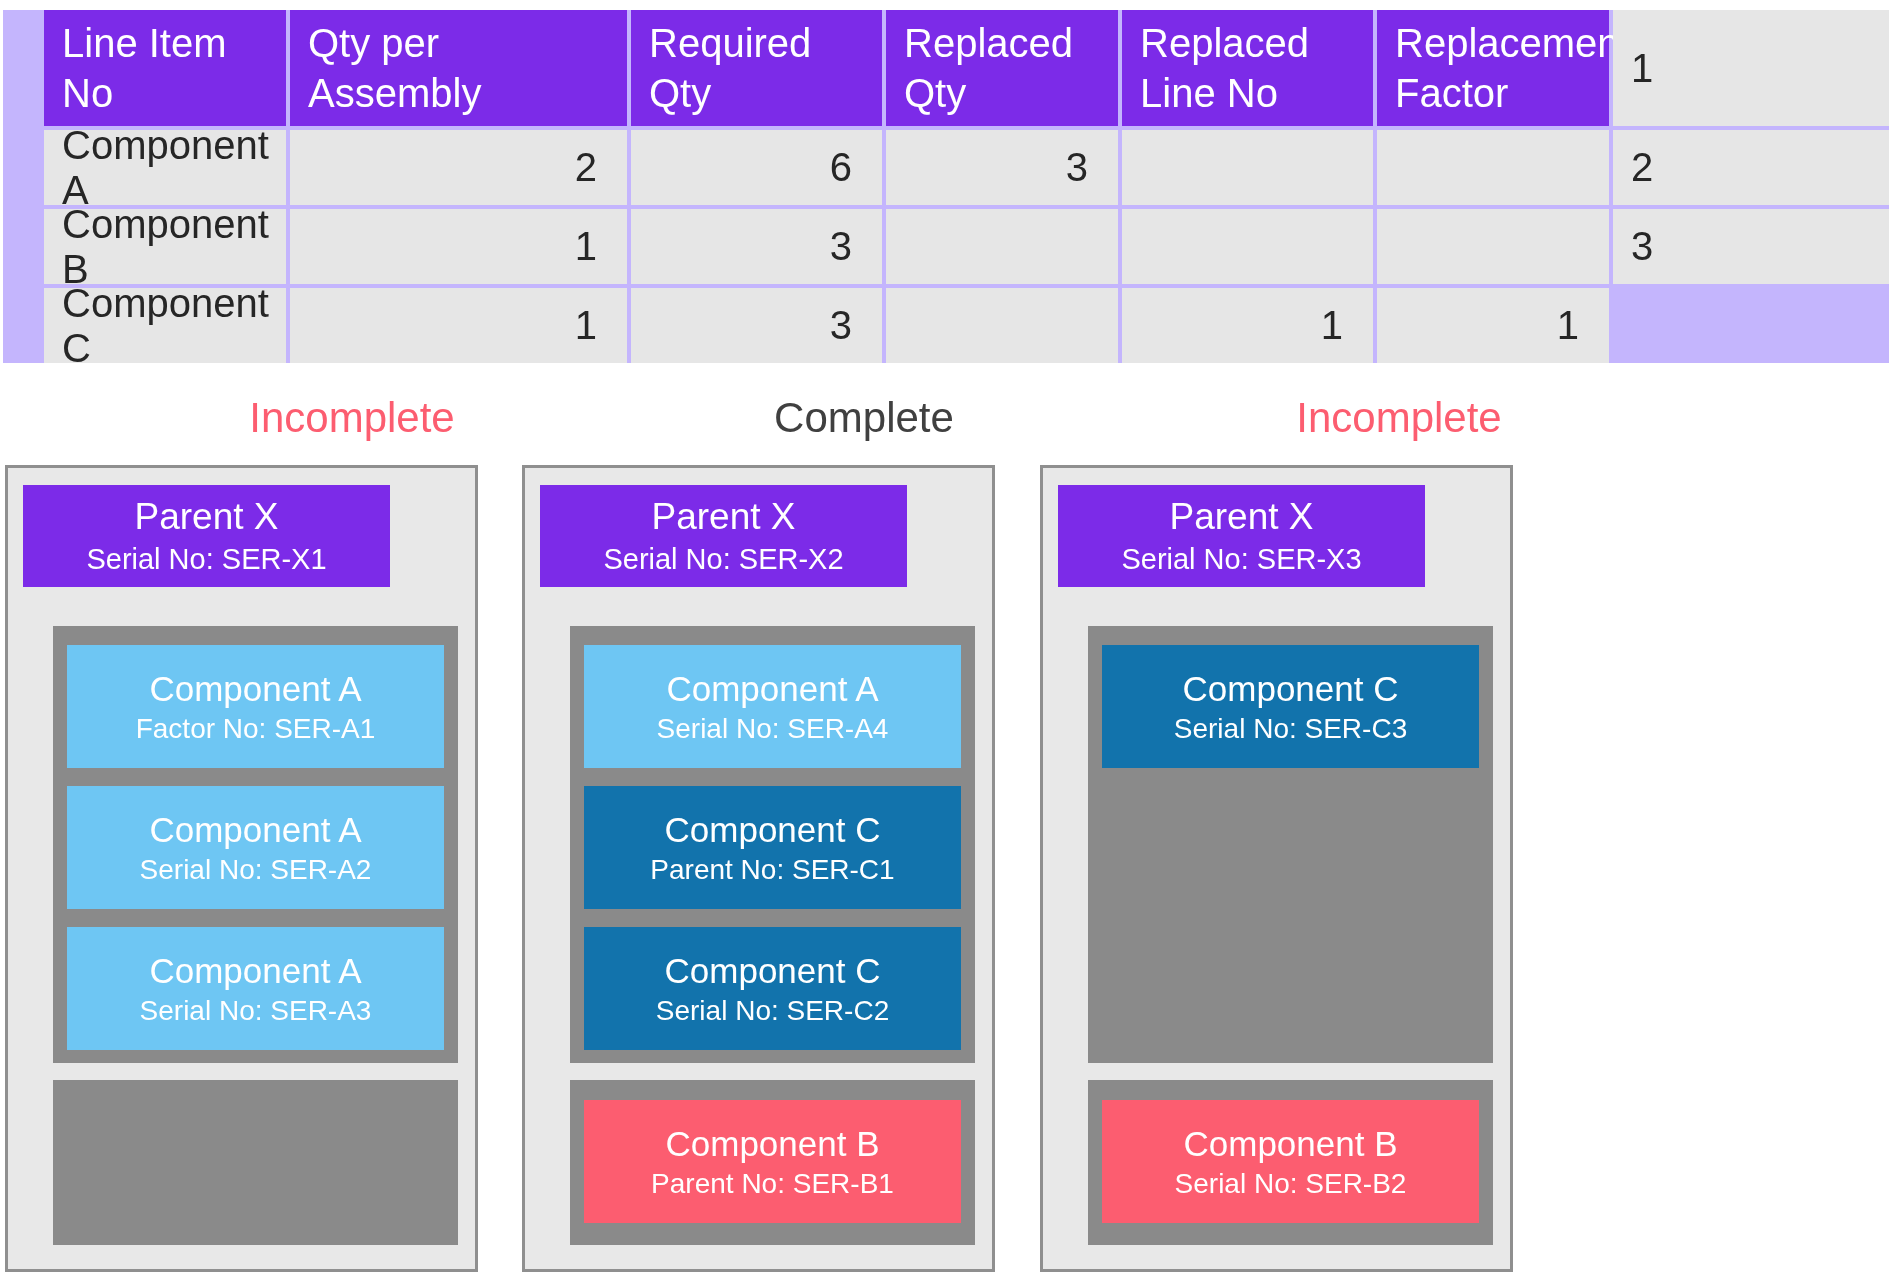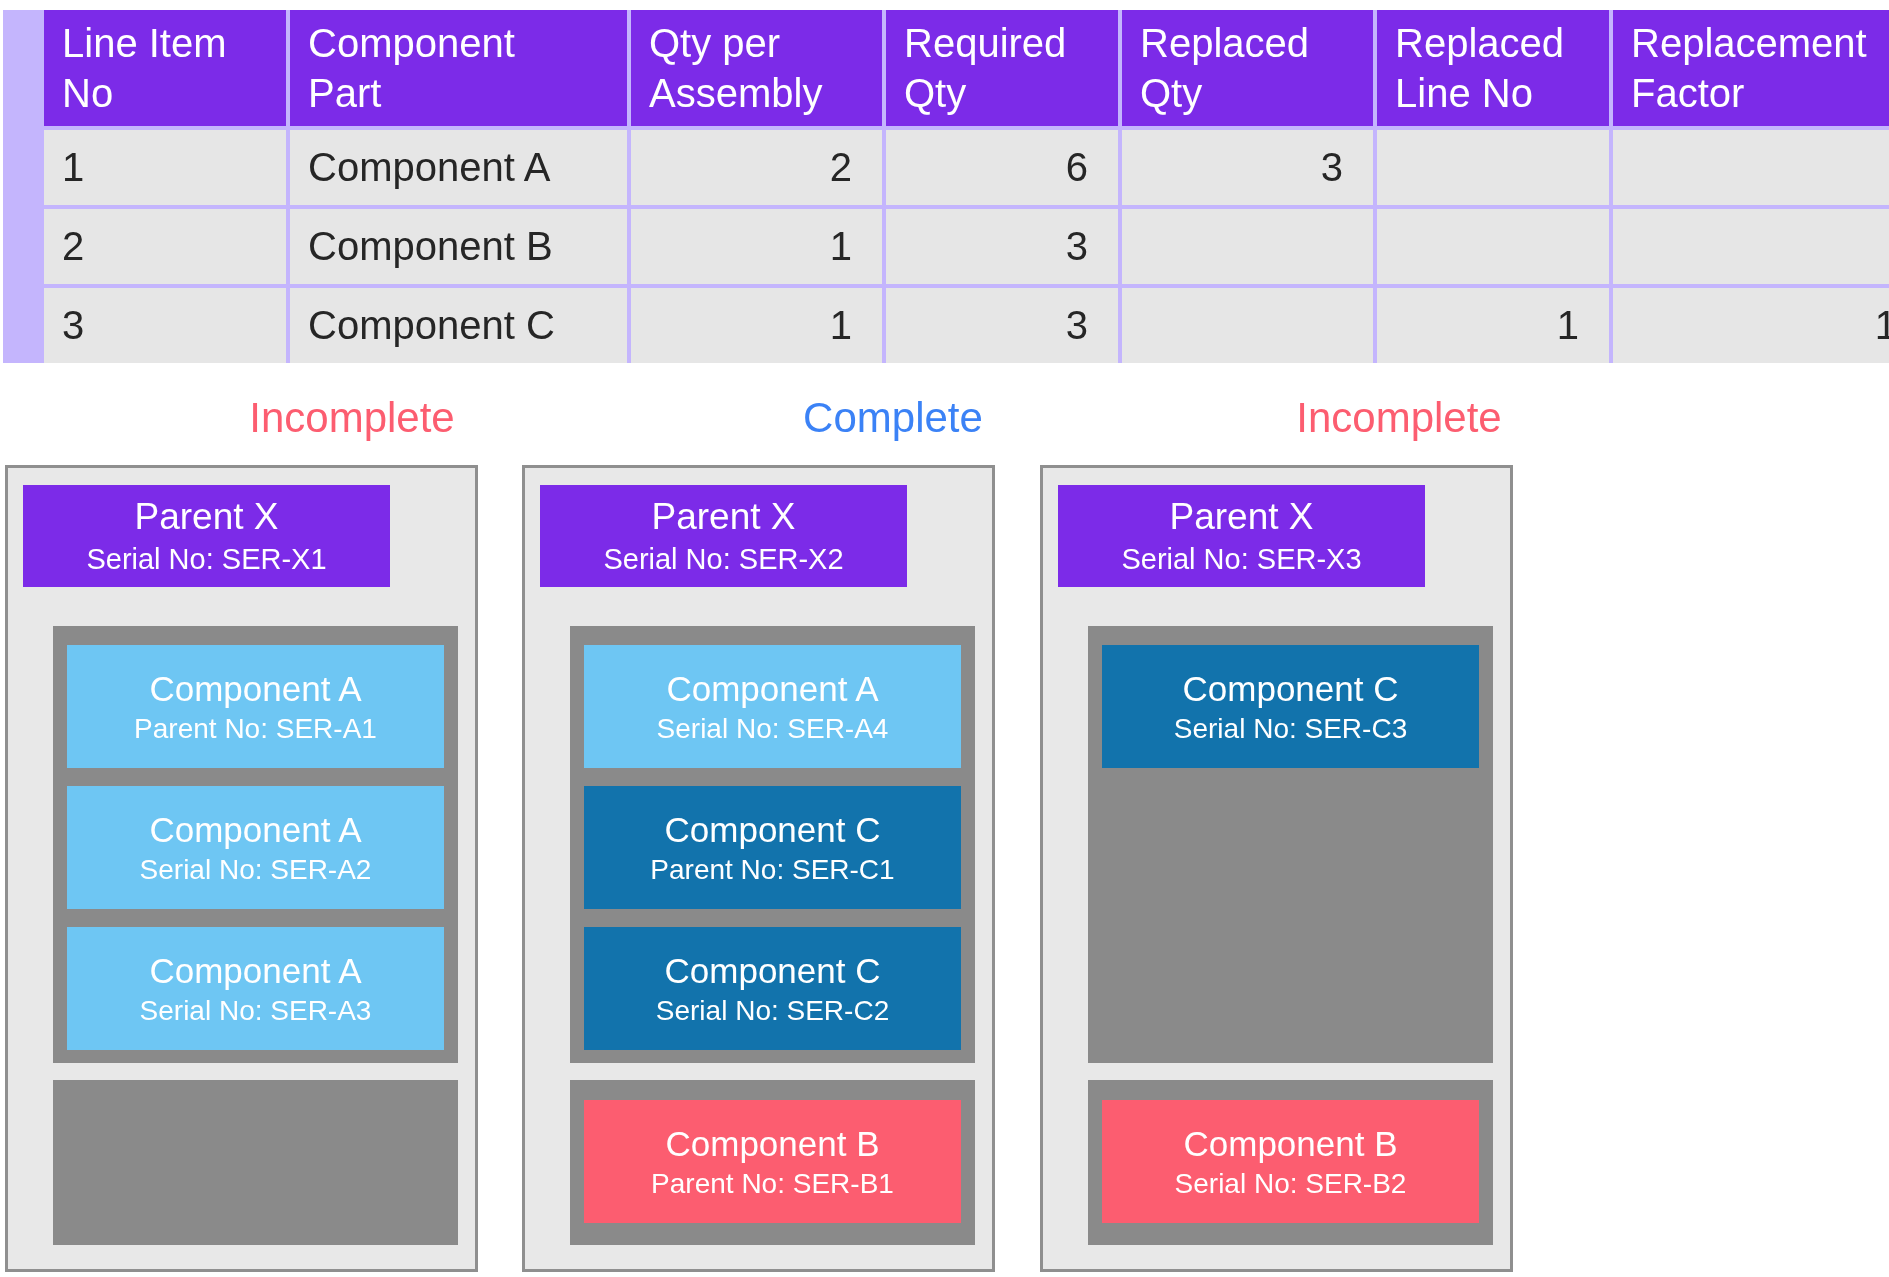--- a/index.html
+++ b/index.html
@@ -104,22 +104,20 @@
   .slot-x { top: 20px; }
 </style>
 </head>
 <body>
 
 <div id="canvas">
 
   <div id="bom-table">
     <div class="th">Line Item
 No</div>
-    <div class="th">Component
-Part</div>
     <div class="th">Qty per
 Assembly</div>
     <div class="th">Required
 Qty</div>
     <div class="th">Replaced
 Qty</div>
     <div class="th">Replaced
 Line No</div>
     <div class="th">Replacement
 Factor</div>
@@ -143,32 +141,32 @@
     <div class="td text">3</div>
     <div class="td text">Component C</div>
     <div class="td num">1</div>
     <div class="td num">3</div>
     <div class="td num"></div>
     <div class="td num">1</div>
     <div class="td num">1</div>
   </div>
 
   <div class="status-label" style="left: 352px; color: rgb(252, 93, 112);">Incomplete</div>
-  <div class="status-label" style="left: 893px; color: #3b82f6;">Complete</div>
+  <div class="status-label" style="left: 864px; color: #404040;">Complete</div>
   <div class="status-label" style="left: 1399px; color: rgb(252, 93, 112);">Incomplete</div>
 
   <div class="panel" style="left:5px">
     <div class="parent-box">
       <div class="name">Parent X</div>
       <div class="serial">Serial No: SER-X1</div>
     </div>
     <div class="slot-container main">
       <div class="comp-box comp-a slot-1">
         <div class="name">Component A</div>
-        <div class="serial">Parent No: SER-A1</div>
+        <div class="serial">Factor No: SER-A1</div>
       </div>
       <div class="comp-box comp-a slot-2">
         <div class="name">Component A</div>
         <div class="serial">Serial No: SER-A2</div>
       </div>
       <div class="comp-box comp-a slot-3">
         <div class="name">Component A</div>
         <div class="serial">Serial No: SER-A3</div>
       </div>
     </div>

